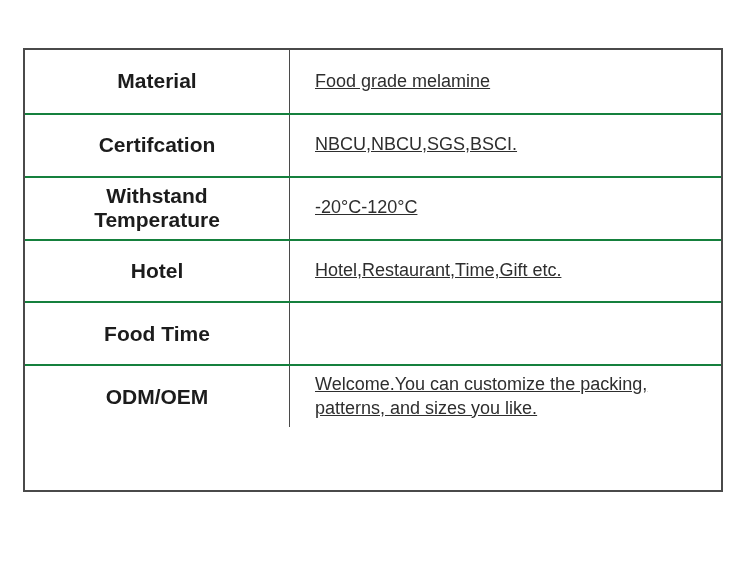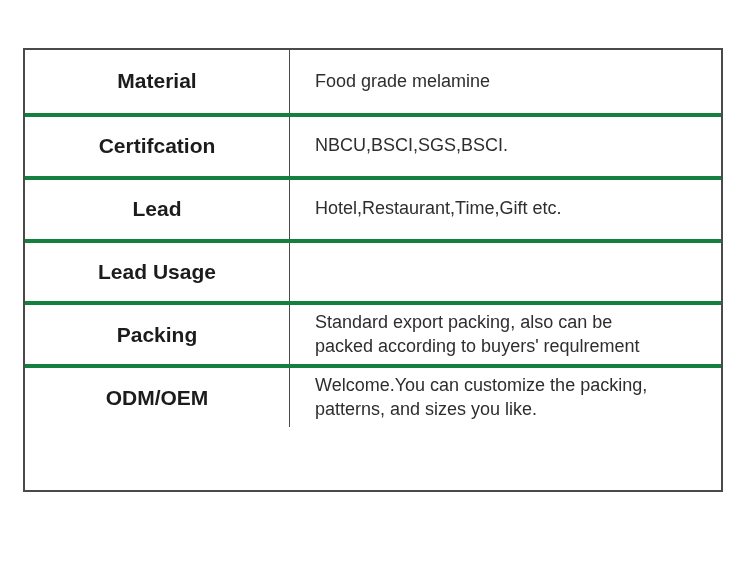--- a/index.html
+++ b/index.html
@@ -23,21 +23,21 @@
     height: 444px;
     border: 2px solid #4a4a4a;
     box-sizing: border-box;
     display: grid;
     grid-template-rows: repeat(7, 1fr);
     background: #ffffff;
   }
   .row {
     display: grid;
     grid-template-columns: 265px 1fr;
-    border-top: 4px solid #15803d;
+    border-top: 2px solid #15803d;
     box-sizing: border-box;
     min-height: 0;
   }
   .row:first-child {
     border-top: none;
   }
   .cell {
     box-sizing: border-box;
     min-width: 0;
     min-height: 0;
@@ -57,53 +57,54 @@
   }
   .value {
     display: flex;
     align-items: center;
     padding-left: 25px;
     padding-right: 10px;
     font-size: 18px;
     line-height: 1.32;
     color: #2e2e2e;
     white-space: pre-line;
+    text-decoration: underline;
   }
 </style>
 </head>
 <body>
 
 <div class="page">
   <div class="spec-table">
 
     <div class="row">
       <div class="cell label">Material</div>
       <div class="cell value">Food grade melamine</div>
     </div>
 
     <div class="row">
       <div class="cell label">Certifcation</div>
-      <div class="cell value">NBCU,BSCI,SGS,BSCI.</div>
+      <div class="cell value">NBCU,NBCU,SGS,BSCI.</div>
     </div>
 
+    <div class="row">
+      <div class="cell label">Withstand
+Temperature</div>
+      <div class="cell value">-20°C-120°C</div>
+    </div>
 
     <div class="row">
-      <div class="cell label">Lead</div>
+      <div class="cell label">Hotel</div>
       <div class="cell value">Hotel,Restaurant,Time,Gift etc.</div>
     </div>
 
     <div class="row">
-      <div class="cell label">Lead Usage</div>
+      <div class="cell label">Food Time</div>
     </div>
 
-    <div class="row">
-      <div class="cell label">Packing</div>
-      <div class="cell value">Standard export packing, also can be
-packed according to buyers' requlrement</div>
-    </div>
 
     <div class="row">
       <div class="cell label">ODM/OEM</div>
       <div class="cell value">Welcome.You can customize the packing,
 patterns, and sizes you like.</div>
     </div>
 
   </div>
 </div>
 

